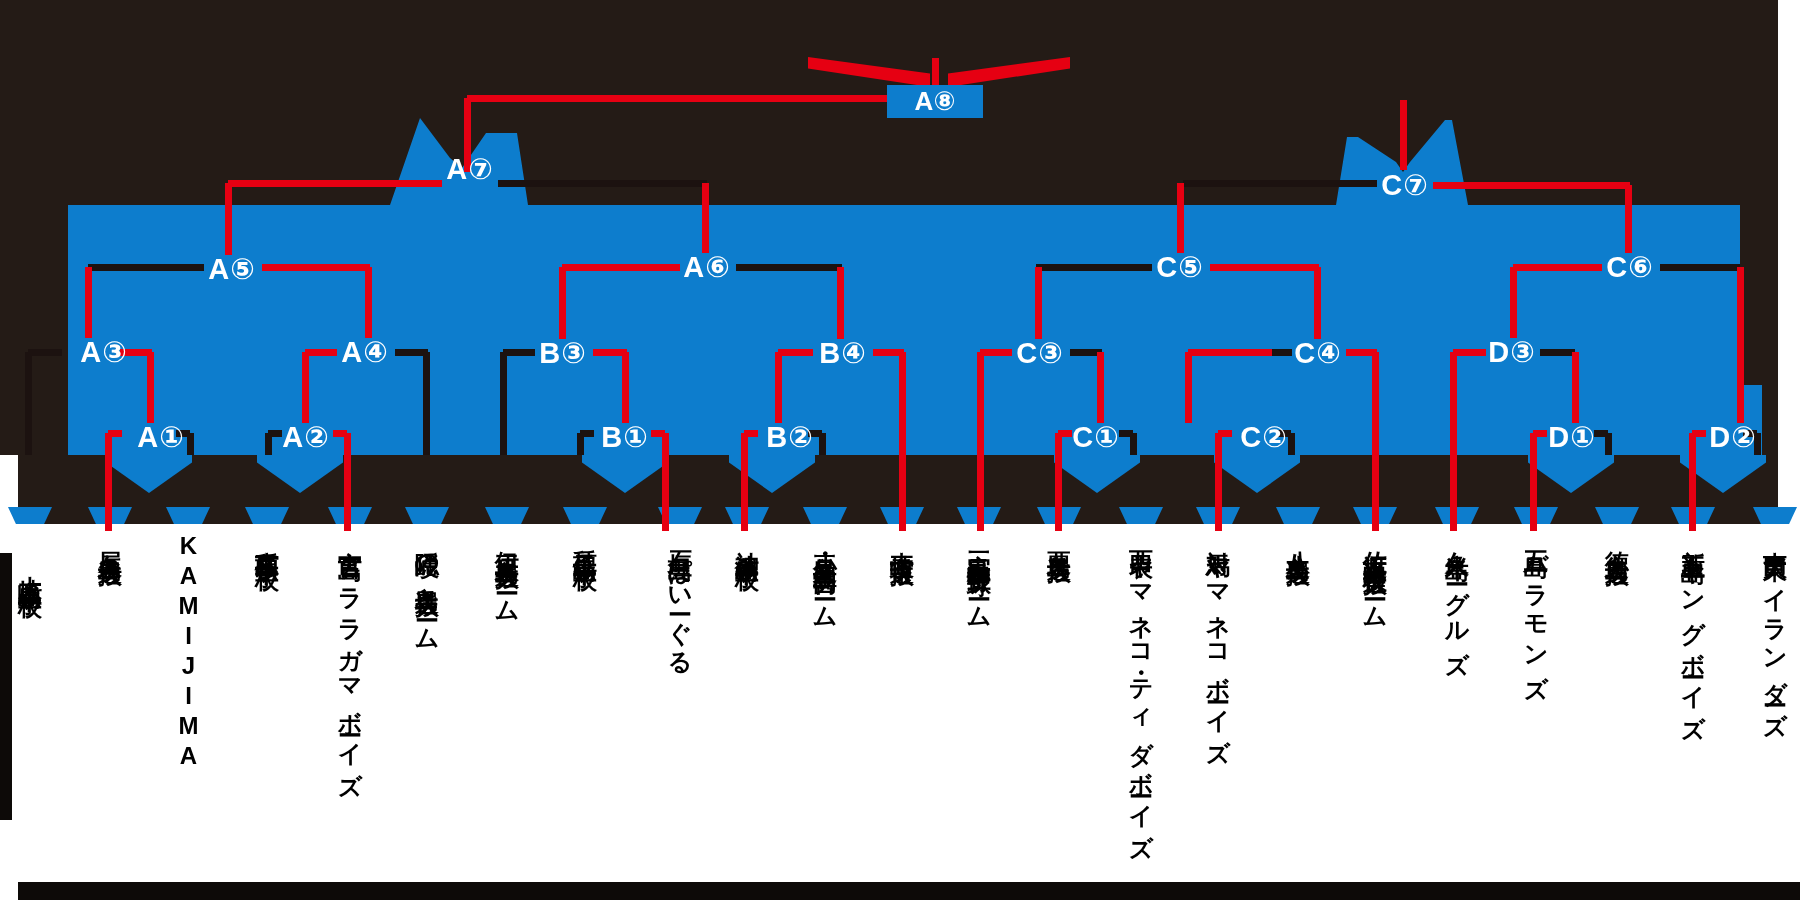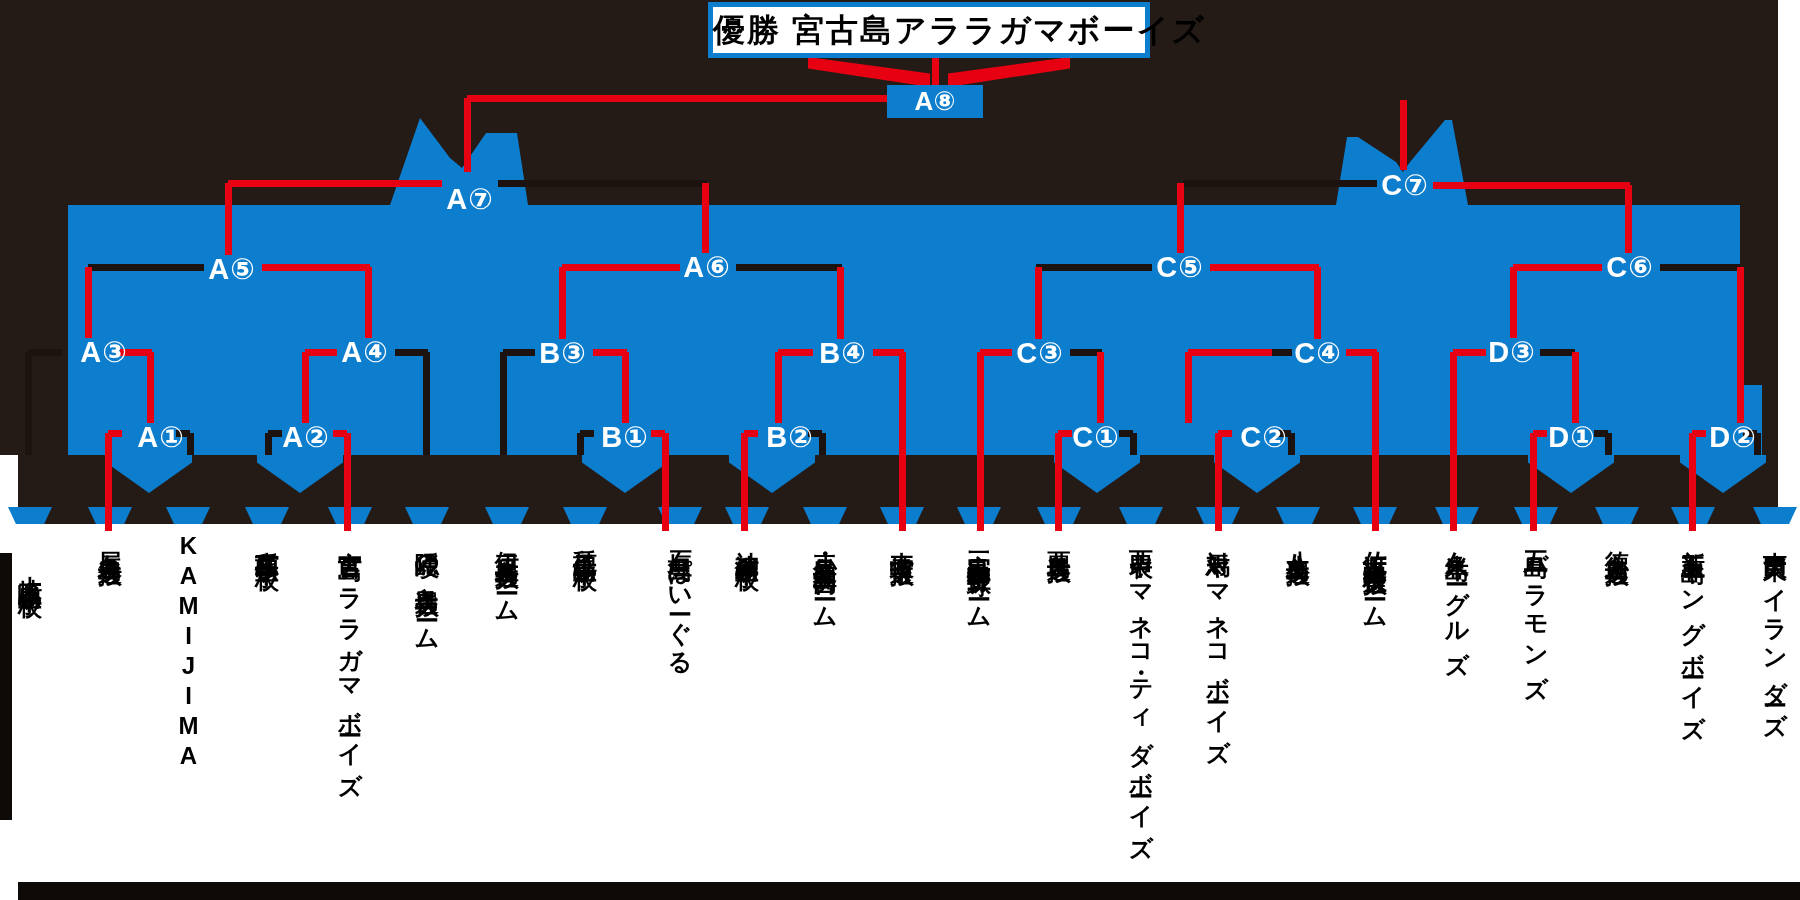--- a/index.html
+++ b/index.html
@@ -188,39 +188,38 @@
   <div class="abs wing" id="wing-l"></div>
   <div class="abs wing" id="wing-r"></div>
 
   <div id="labels">
       <div class="mlabel" style="left: 161px; top: 438px;">A①</div>
       <div class="mlabel" style="left: 306px; top: 438px;">A②</div>
       <div class="mlabel" style="left: 104px; top: 353px;">A③</div>
       <div class="mlabel" style="left: 365px; top: 353px;">A④</div>
       <div class="mlabel" style="left: 232px; top: 270px;">A⑤</div>
       <div class="mlabel" style="left: 707px; top: 268px;">A⑥</div>
-      <div class="mlabel" style="left: 470px; top: 200px;">A⑦</div>
+      <div class="mlabel" style="left: 470px; top: 170px;">A⑦</div>
       <div class="mlabel" style="left: 625px; top: 438px;">B①</div>
       <div class="mlabel" style="left: 790px; top: 438px;">B②</div>
       <div class="mlabel" style="left: 563px; top: 354px;">B③</div>
       <div class="mlabel" style="left: 843px; top: 354px;">B④</div>
       <div class="mlabel" style="left: 1096px; top: 438px;">C①</div>
       <div class="mlabel" style="left: 1264px; top: 438px;">C②</div>
       <div class="mlabel" style="left: 1040px; top: 354px;">C③</div>
       <div class="mlabel" style="left: 1318px; top: 354px;">C④</div>
       <div class="mlabel" style="left: 1180px; top: 268px;">C⑤</div>
       <div class="mlabel" style="left: 1630px; top: 268px;">C⑥</div>
       <div class="mlabel" style="left: 1405px; top: 186px;">C⑦</div>
       <div class="mlabel" style="left: 1572px; top: 438px; text-align: center;">D①</div>
       <div class="mlabel" style="left: 1733px; top: 438px;">D②</div>
       <div class="mlabel" style="left: 1512px; top: 353px;">D③</div>
     </div>
 
   <div class="abs" id="final-box">A⑧</div>
-  <div class="abs" id="title-box">優勝 宮古島アララガマボーイズ</div>
 
   <div id="teams">
       <div class="team" style="left: 13px; top: 556px;">大崎上島中学校</div>
       <div class="team" style="left: 93px; top: 532px;">屋久島選抜</div>
       <div class="team" style="left: 171px; top: 532px;">KAMIJIMA</div>
       <div class="team" style="left: 250px; top: 532px;">南種子中学校</div>
       <div class="team" style="left: 333px; top: 532px;">宮古島アララガマボーイズ</div>
       <div class="team" style="left: 410px; top: 532px;">隠岐の島選抜チーム</div>
       <div class="team" style="left: 490px; top: 532px;">伊豆大島選抜チーム</div>
       <div class="team" style="left: 568px; top: 532px;">種子島中学校</div>

